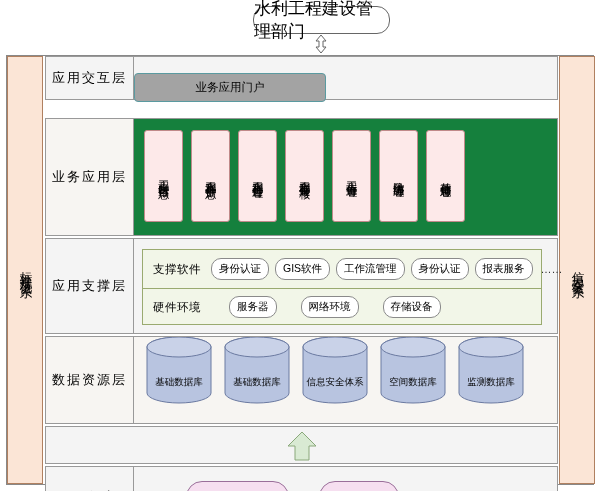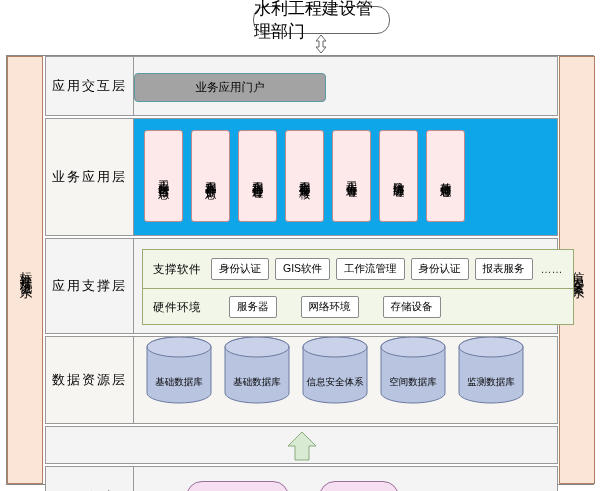--- a/index.html
+++ b/index.html
@@ -57,66 +57,66 @@
     position:absolute;left:0;top:0;width:88px;height:100%;
     border-right:1px solid #999;box-sizing:border-box;
     display:flex;align-items:center;justify-content:center;
     font-size:13px;letter-spacing:2px;line-height:1.35;text-align:center;
   }
   .row-body{
     position:absolute;left:88px;top:0;right:0;height:100%;
   }
 
   
-  #row1{top:0;width:513px;height:60px;background:#f4f4f4;}
+  #row1{top:0;width:513px;height:44px;background:#f4f4f4;}
   #row1 .row-label{background:#f4f4f4;}
   #row1 .row-body{background:#f4f4f4;}
   .portal-box{
     position:absolute;left:88px;top:16px;width:190px;height:27px;
     background:#a3a3a3;border:1px solid #5a9aa0;border-radius:4px;
     display:flex;align-items:center;justify-content:center;font-size:11.5px;
   }
 
   
-  #row2{top:62px;width:513px;height:118px;background:#0ea5e9;}
+  #row2{top:62px;width:513px;height:118px;background:#15803d;}
   #row2 .row-label{background:#f7f5f2;}
   .biz-wrap{
     position:absolute;left:98px;top:11px;display:flex;gap:8px;
   }
   .biz-item{
     width:39px;height:92px;
     background:#fde9e9;border:1px solid #c08a8a;border-radius:3px;
     display:flex;align-items:center;justify-content:center;
     padding:3px 0;box-sizing:border-box;
   }
   .biz-item span{
     writing-mode:vertical-rl;text-orientation:upright;
     font-size:11px;line-height:1.15;letter-spacing:1px;text-align:center;
   }
 
   
   #row3{top:182px;width:513px;height:96px;background:#f4f4f4;}
   #row3 .row-label{background:#f4f4f4;}
   .sup-panel{
-    position:absolute;left:96px;top:10px;width:432px;height:76px;
+    position:absolute;left:96px;top:10px;width:400px;height:76px;
     background:#f2f6e8;border:1px solid #9aaa70;box-sizing:border-box;
   }
   .sup-line{
     position:absolute;left:0;width:100%;height:38px;
     display:flex;align-items:center;
   }
   .sup-line.l1{top:0;border-bottom:1px solid #9aaa70;}
   .sup-line.l2{top:38px;gap:18px;}
   .sup-title{
     width:68px;text-align:center;font-size:11.5px;letter-spacing:0.5px;
     flex:none;
   }
   .pill{
     height:20px;padding:0 7px;margin-right:6px;
-    border:1px solid #8a8a8a;border-radius:2px;background:#fff;
+    border:1px solid #8a8a8a;border-radius:10px;background:#fff;
     display:flex;align-items:center;justify-content:center;
     font-size:10.5px;white-space:nowrap;
   }
   .dots{font-size:11px;color:#333;margin-left:2px;}
 
   
   #row4{top:280px;width:513px;height:88px;background:#f7f5f2;}
   #row4 .row-label{background:#f7f5f2;}
   .db-wrap{
     position:absolute;left:98px;top:0;display:flex;gap:8px;

